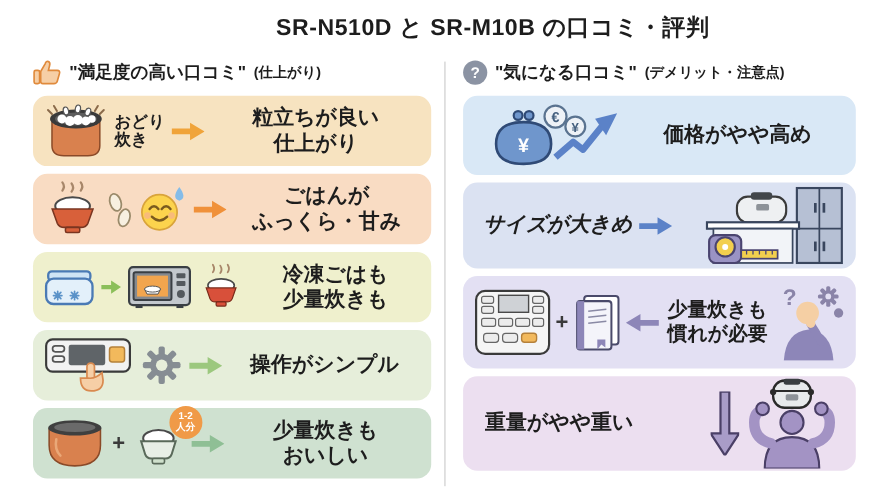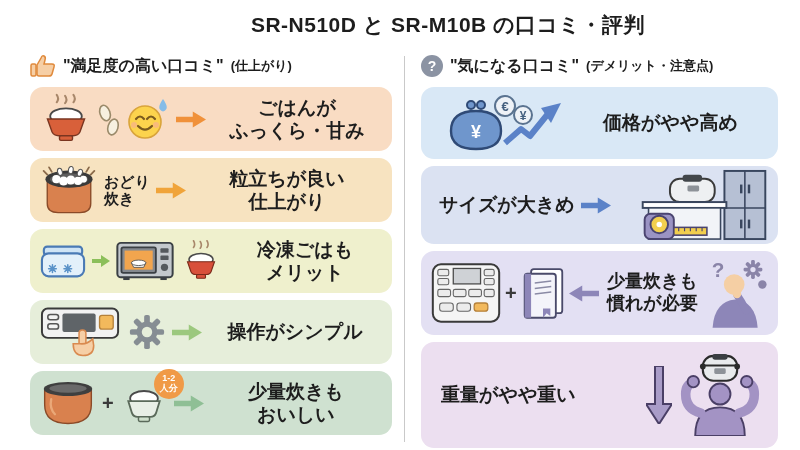--- a/index.html
+++ b/index.html
@@ -16,21 +16,21 @@
   .h-note{font-size:13px;}
   .q-circle{width:22px;height:22px;border-radius:50%;background:#8b93a3;color:#fff;
             display:flex;align-items:center;justify-content:center;
             font-size:14px;font-weight:bold;flex:none;}
   .row{border-radius:13px;display:flex;align-items:center;padding:0 10px;
        box-sizing:border-box;margin-top:7px;position:relative;gap:6px;}
   .col-left .row{height:64px;}
   .l1{background:#f9dcc3;} .l2{background:#f7e3c0;} .l3{background:#eff0cd;}
   .l4{background:#e6eeda;} .l5{background:#cfe1d0;}
   .r1{background:#d9e8f6;height:72px;} .r2{background:#dbe2f2;height:78px;}
-  .r3{background:#e3e0f3;height:84px;gap:4px;} .r4{background:#ecdff0;height:106px;}
+  .r3{background:#e3e0f3;height:84px;gap:4px;} .r4{background:#ecdff0;height:86px;}
   .txt{font-weight:bold;white-space:pre-line;text-align:center;line-height:1.22;font-size:19px;}
   .txt-sm{font-size:18px;}
   .flex1{flex:1;}
   .mini-label{font-weight:bold;white-space:pre-line;font-size:15px;line-height:1.15;}
   .plus{font-weight:bold;font-size:20px;color:#3a3a3a;flex:none;}
   .badge-wrap{position:relative;flex:none;}
   .badge{position:absolute;top:-12px;right:-16px;width:30px;height:30px;border-radius:50%;
          background:#f09a47;color:#fff;font-size:9px;font-weight:bold;line-height:1.1;
          display:flex;align-items:center;justify-content:center;text-align:center;
          white-space:pre-line;}
@@ -49,54 +49,20 @@
     <span>
       <svg width="26" height="24" viewBox="0 0 26 24">
         <rect x="1" y="10" width="5" height="12" rx="1.5" fill="#f6cfa6" stroke="#e08a3c" stroke-width="1.5"></rect>
         <path d="M7 11 L11 4 Q12 1 14 2 Q16 3 15 6 L14 10 H22 Q25 10 24 13 L22 20 Q21.5 22 19 22 H9 Q7 22 7 20 Z" fill="#f6cfa6" stroke="#e08a3c" stroke-width="1.5"></path>
       </svg>
     </span>
     <span class="h-main">"満足度の高い口コミ"</span>
     <span class="h-note">(仕上がり)</span>
   </div>
 
-  <div class="row l1">
-    <span>
-      <svg width="52" height="54" viewBox="0 0 56 56">
-        <path d="M18 10 q3 -4 0 -8 M27 11 q3 -4 0 -8 M36 10 q3 -4 0 -8" stroke="#a8876a" stroke-width="2.2" fill="none" stroke-linecap="round"></path>
-        <ellipse cx="28" cy="25" rx="17" ry="8.5" fill="#fff" stroke="#4a4a4a" stroke-width="2"></ellipse>
-        <path d="M8 28 H48 L43 42 Q41 46 36 46 H20 Q15 46 13 42 Z" fill="#d8603a" stroke="#7a3520" stroke-width="1.5"></path>
-        <rect x="21" y="46" width="14" height="5" rx="1.5" fill="#d8603a" stroke="#7a3520" stroke-width="1.5"></rect>
-      </svg>
-    </span>
-    <span>
-      <svg width="22" height="38" viewBox="0 0 22 38">
-        <ellipse cx="7" cy="13" rx="5" ry="8" transform="rotate(-18 7 13)" fill="#f7f0e0" stroke="#9a8a6a" stroke-width="1.6"></ellipse>
-        <ellipse cx="15" cy="27" rx="5" ry="8" transform="rotate(16 15 27)" fill="#f7f0e0" stroke="#9a8a6a" stroke-width="1.6"></ellipse>
-      </svg>
-    </span>
-    <span>
-      <svg width="44" height="46" viewBox="0 0 44 46">
-        <circle cx="19" cy="26" r="16" fill="#fcd34d" stroke="#d9a43b" stroke-width="1.6"></circle>
-        <path d="M10 23 q4 -5 8 0 M21 23 q4 -5 8 0" stroke="#7a5a1e" stroke-width="2.2" fill="none" stroke-linecap="round"></path>
-        <path d="M12 30 q7 7 14 0" stroke="#7a5a1e" stroke-width="2.2" fill="none" stroke-linecap="round"></path>
-        <circle cx="8" cy="29" r="3" fill="#f7b38a" opacity=".75"></circle>
-        <circle cx="30" cy="29" r="3" fill="#f7b38a" opacity=".75"></circle>
-        <path d="M37 3 C41.5 9.5 42.5 13.5 37 15.5 C31.5 13.5 32.5 9.5 37 3 Z" fill="#85bce8"></path>
-      </svg>
-    </span>
-    <span>
-      <svg class="arr" viewBox="0 0 34 20">
-          <polygon points="0,7 19,7 19,1 34,10 19,19 19,13 0,13" fill="#f0913a"></polygon>
-        </svg>
-    </span>
-    <div class="txt flex1">ごはんが
-ふっくら・甘み</div>
-  </div>
-
   <div class="row l2">
     <span>
       <svg width="58" height="54" viewBox="0 0 64 58">
         <path d="M4 8 l4 4 M10 4 l3 5 M60 8 l-4 4 M54 4 l-3 5" stroke="#8a6a4a" stroke-width="2" stroke-linecap="round"></path>
         <path d="M8 18 L8 44 Q8 54 20 54 H44 Q56 54 56 44 L56 18 Z" fill="#d9814e" stroke="#8a4a28" stroke-width="1.5"></path>
         <ellipse cx="32" cy="17" rx="26" ry="9.5" fill="#3a3a3a"></ellipse>
         <ellipse cx="32" cy="17" rx="21" ry="6.5" fill="#5d5d5d"></ellipse>
         <circle cx="18" cy="17" r="4.5" fill="#fff"></circle>
           <circle cx="26" cy="19" r="5" fill="#fff"></circle>
         <circle cx="34" cy="18" r="5" fill="#fff"></circle>
@@ -111,20 +77,54 @@
 炊き</div>
     <span>
       <svg class="arr" viewBox="0 0 34 20">
           <polygon points="0,7 19,7 19,1 34,10 19,19 19,13 0,13" fill="#f0a43a"></polygon>
         </svg>
     </span>
     <div class="txt flex1">粒立ちが良い
 仕上がり</div>
   </div>
 
+  <div class="row l1">
+    <span>
+      <svg width="52" height="54" viewBox="0 0 56 56">
+        <path d="M18 10 q3 -4 0 -8 M27 11 q3 -4 0 -8 M36 10 q3 -4 0 -8" stroke="#a8876a" stroke-width="2.2" fill="none" stroke-linecap="round"></path>
+        <ellipse cx="28" cy="25" rx="17" ry="8.5" fill="#fff" stroke="#4a4a4a" stroke-width="2"></ellipse>
+        <path d="M8 28 H48 L43 42 Q41 46 36 46 H20 Q15 46 13 42 Z" fill="#d8603a" stroke="#7a3520" stroke-width="1.5"></path>
+        <rect x="21" y="46" width="14" height="5" rx="1.5" fill="#d8603a" stroke="#7a3520" stroke-width="1.5"></rect>
+      </svg>
+    </span>
+    <span>
+      <svg width="22" height="38" viewBox="0 0 22 38">
+        <ellipse cx="7" cy="13" rx="5" ry="8" transform="rotate(-18 7 13)" fill="#f7f0e0" stroke="#9a8a6a" stroke-width="1.6"></ellipse>
+        <ellipse cx="15" cy="27" rx="5" ry="8" transform="rotate(16 15 27)" fill="#f7f0e0" stroke="#9a8a6a" stroke-width="1.6"></ellipse>
+      </svg>
+    </span>
+    <span>
+      <svg width="44" height="46" viewBox="0 0 44 46">
+        <circle cx="19" cy="26" r="16" fill="#fcd34d" stroke="#d9a43b" stroke-width="1.6"></circle>
+        <path d="M10 23 q4 -5 8 0 M21 23 q4 -5 8 0" stroke="#7a5a1e" stroke-width="2.2" fill="none" stroke-linecap="round"></path>
+        <path d="M12 30 q7 7 14 0" stroke="#7a5a1e" stroke-width="2.2" fill="none" stroke-linecap="round"></path>
+        <circle cx="8" cy="29" r="3" fill="#f7b38a" opacity=".75"></circle>
+        <circle cx="30" cy="29" r="3" fill="#f7b38a" opacity=".75"></circle>
+        <path d="M37 3 C41.5 9.5 42.5 13.5 37 15.5 C31.5 13.5 32.5 9.5 37 3 Z" fill="#85bce8"></path>
+      </svg>
+    </span>
+    <span>
+      <svg class="arr" viewBox="0 0 34 20">
+          <polygon points="0,7 19,7 19,1 34,10 19,19 19,13 0,13" fill="#f0913a"></polygon>
+        </svg>
+    </span>
+    <div class="txt flex1">ごはんが
+ふっくら・甘み</div>
+  </div>
+
   <div class="row l3">
     <span>
       <svg width="46" height="38" viewBox="0 0 48 38">
         <rect x="4" y="4" width="40" height="9" rx="3.5" fill="#cfe4f5" stroke="#4a7ab5" stroke-width="2.2"></rect>
         <rect x="2" y="11" width="44" height="24" rx="7" fill="#e3f0fa" stroke="#4a7ab5" stroke-width="2.2"></rect>
         <g stroke="#5a92c8" stroke-width="1.6" stroke-linecap="round">
           <path d="M13 23 v8 M9 27 h8 M10 24 l6 6 M16 24 l-6 6"></path>
           <path d="M29 23 v8 M25 27 h8 M26 24 l6 6 M32 24 l-6 6"></path>
         </g>
       </svg>
@@ -150,21 +150,21 @@
     </span>
     <span>
       <svg width="42" height="48" viewBox="0 0 56 60">
         <path d="M18 12 q3 -4 0 -9 M27 13 q3 -4 0 -9 M36 12 q3 -4 0 -9" stroke="#a8876a" stroke-width="2.2" fill="none" stroke-linecap="round"></path>
         <ellipse cx="28" cy="28" rx="16" ry="8" fill="#fff" stroke="#4a4a4a" stroke-width="2"></ellipse>
         <path d="M10 31 H46 L41.5 44 Q40 48 35 48 H21 Q16 48 14.5 44 Z" fill="#d8503a" stroke="#7a2a1a" stroke-width="1.5"></path>
         <rect x="22" y="48" width="12" height="5" rx="1.5" fill="#d8503a" stroke="#7a2a1a" stroke-width="1.5"></rect>
       </svg>
     </span>
     <div class="txt flex1">冷凍ごはも
-メリット</div>
+少量炊きも</div>
   </div>
 
   <div class="row l4">
     <span>
       <svg width="82" height="56" viewBox="0 0 84 56">
         <rect x="2" y="4" width="78" height="30" rx="6" fill="#f2f2f2" stroke="#3a3a3a" stroke-width="2"></rect>
         <rect x="8" y="10" width="11" height="5.5" rx="2.5" fill="none" stroke="#555" stroke-width="1.6"></rect>
         <rect x="8" y="19.5" width="11" height="5.5" rx="2.5" fill="none" stroke="#555" stroke-width="1.6"></rect>
         <rect x="23" y="9" width="34" height="19" rx="2" fill="#5f6468"></rect>
         <rect x="61" y="11" width="14" height="14" rx="2.5" fill="#f2b95c" stroke="#b5813a" stroke-width="1.4"></rect>
@@ -242,21 +242,21 @@
         <path d="M4 40 Q4 20 29 20 Q54 20 54 40 Q54 58 29 58 Q4 58 4 40 Z" fill="#6f96cc" stroke="#2f4a76" stroke-width="2.4"></path>
         <text x="29" y="47" text-anchor="middle" font-size="18" font-weight="bold" fill="#fff">¥</text>
         <path d="M58 52 L74 38 L83 45 L100 24" stroke="#5b82c8" stroke-width="6" fill="none" stroke-linejoin="round"></path>
         <polygon points="94,17 114,12 104,32" fill="#5b82c8"></polygon>
       </svg>
     </span>
     <div class="txt flex1">価格がやや高め</div>
   </div>
 
   <div class="row r2">
-    <div class="txt" style="margin-left:8px;">サイズが大きめ</div>
+    <div class="txt" style="margin-left:8px;font-style:italic;">サイズが大きめ</div>
     <span>
       <svg class="arr" viewBox="0 0 34 20">
           <polygon points="0,7 19,7 19,1 34,10 19,19 19,13 0,13" fill="#5b82c8"></polygon>
         </svg>
     </span>
     <span class="flex1"></span>
     <span>
       <svg width="128" height="72" viewBox="0 0 130 74">
         <rect x="86" y="2" width="42" height="70" fill="#b6c0d4" stroke="#39465e" stroke-width="2"></rect>
         <line x1="107" y1="2" x2="107" y2="72" stroke="#39465e" stroke-width="1.6"></line>

